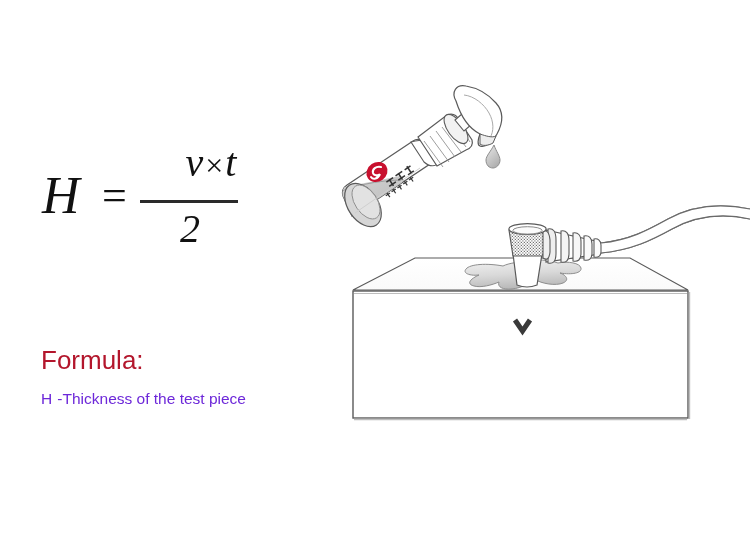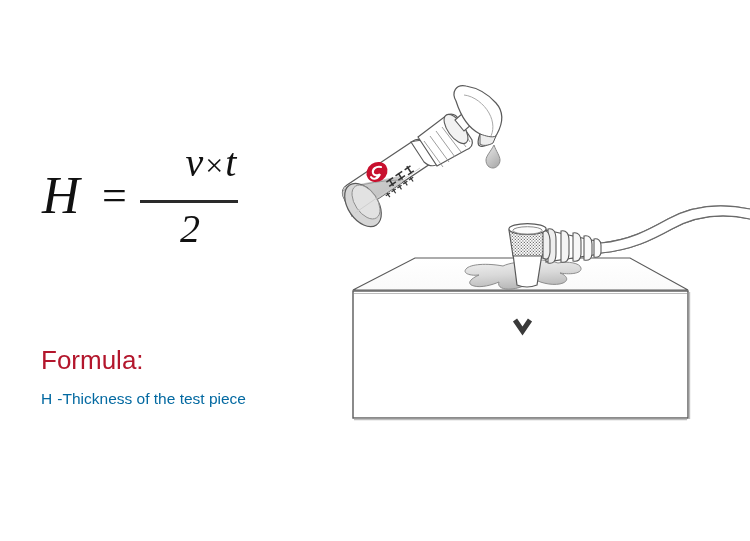--- a/index.html
+++ b/index.html
@@ -102,21 +102,21 @@
   }
   #legend .legend-title {
     font-size: 26px;
     color: #B3162C;
     line-height: 1.25;
     margin-bottom: 8px;
     font-weight: normal;
   }
   #legend .legend-row {
     font-size: 15.5px;
-    color: #0369a1;
+    color: #6d28d9;
     line-height: 1.82;
     white-space: nowrap;
   }
   #legend .legend-row .sym {
     display: inline-block;
     min-width: 12px;
   }
 
   
   #illustration {

